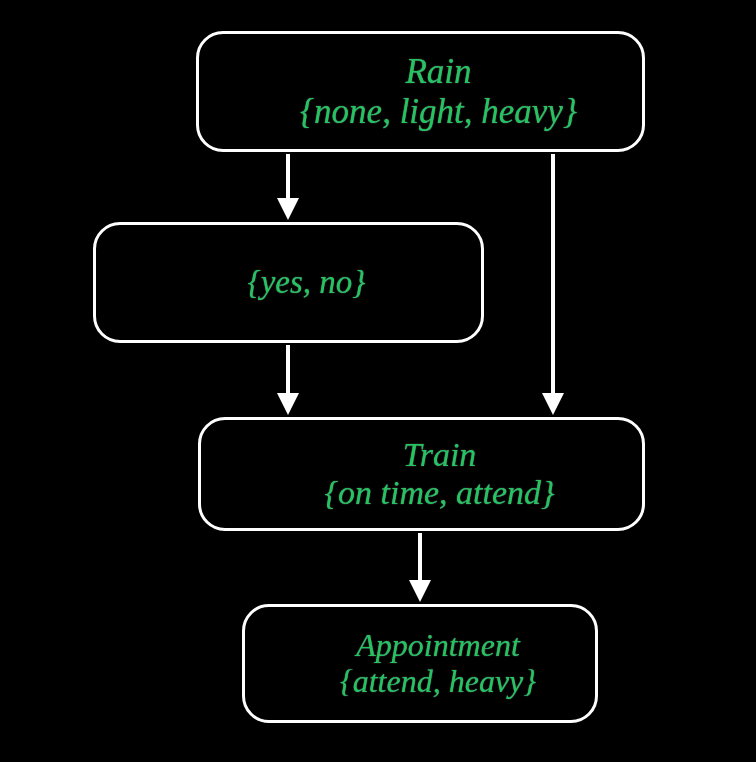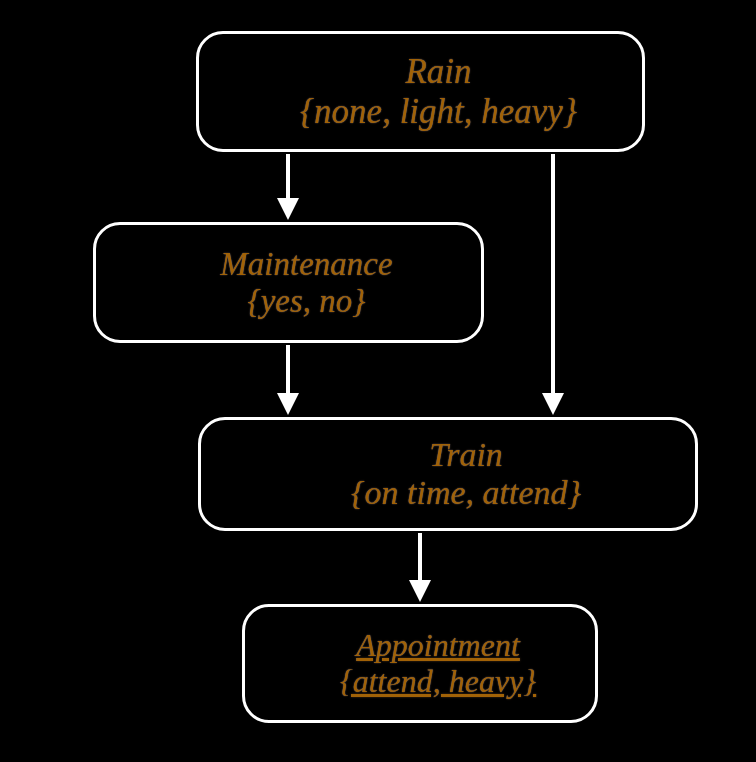--- a/index.html
+++ b/index.html
@@ -18,41 +18,41 @@
   .node {
     position: absolute;
     box-sizing: border-box;
     border: 3.5px solid #ffffff;
     border-radius: 27px;
     background: #000000;
     display: flex;
     flex-direction: column;
     align-items: center;
     justify-content: center;
-    color: #a16207;
+    color: #22c55e;
     font-style: italic;
     text-align: center;
     line-height: 1.12;
     text-shadow: 0 0 1px rgba(120,160,255,0.55), 0 0 2px rgba(255,170,90,0.28);
     padding-left: 36px;
   }
   .node .n-title {
     display: block;
     white-space: nowrap;
   }
   .node .n-values {
     display: block;
     white-space: nowrap;
   }
 
   
   #node-rain        { left: 196px; top: 31px;  width: 449px; height: 121px; font-size: 35px; }
   #node-maintenance { left: 93px;  top: 222px; width: 391px; height: 121px; font-size: 33px; }
-  #node-train       { left: 198px; top: 417px; width: 500px; height: 114px; font-size: 34px; }
-  #node-appointment { left: 242px; top: 604px; width: 356px; height: 119px; font-size: 32px; text-decoration: underline; }
+  #node-train       { left: 198px; top: 417px; width: 447px; height: 114px; font-size: 34px; }
+  #node-appointment { left: 242px; top: 604px; width: 356px; height: 119px; font-size: 32px; }
 
   
   .arrow {
     position: absolute;
   }
   .arrow .shaft {
     position: absolute;
     left: 50%;
     top: 0;
     transform: translateX(-50%);
@@ -83,21 +83,20 @@
 <body>
 
 <div id="canvas">
 
   <div class="node" id="node-rain">
     <span class="n-title">Rain</span>
     <span class="n-values">{none, light, heavy}</span>
   </div>
 
   <div class="node" id="node-maintenance">
-    <span class="n-title">Maintenance</span>
     <span class="n-values">{yes, no}</span>
   </div>
 
   <div class="node" id="node-train">
     <span class="n-title">Train</span>
     <span class="n-values">{on time, attend}</span>
   </div>
 
   <div class="node" id="node-appointment">
     <span class="n-title">Appointment</span>

